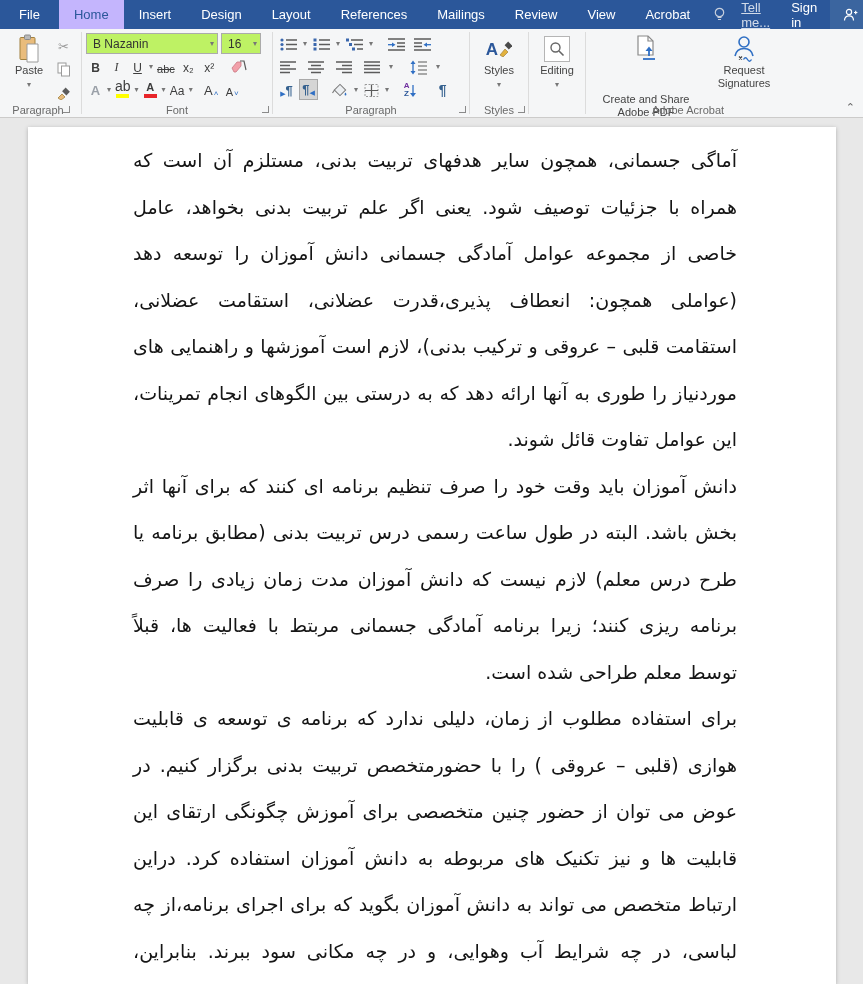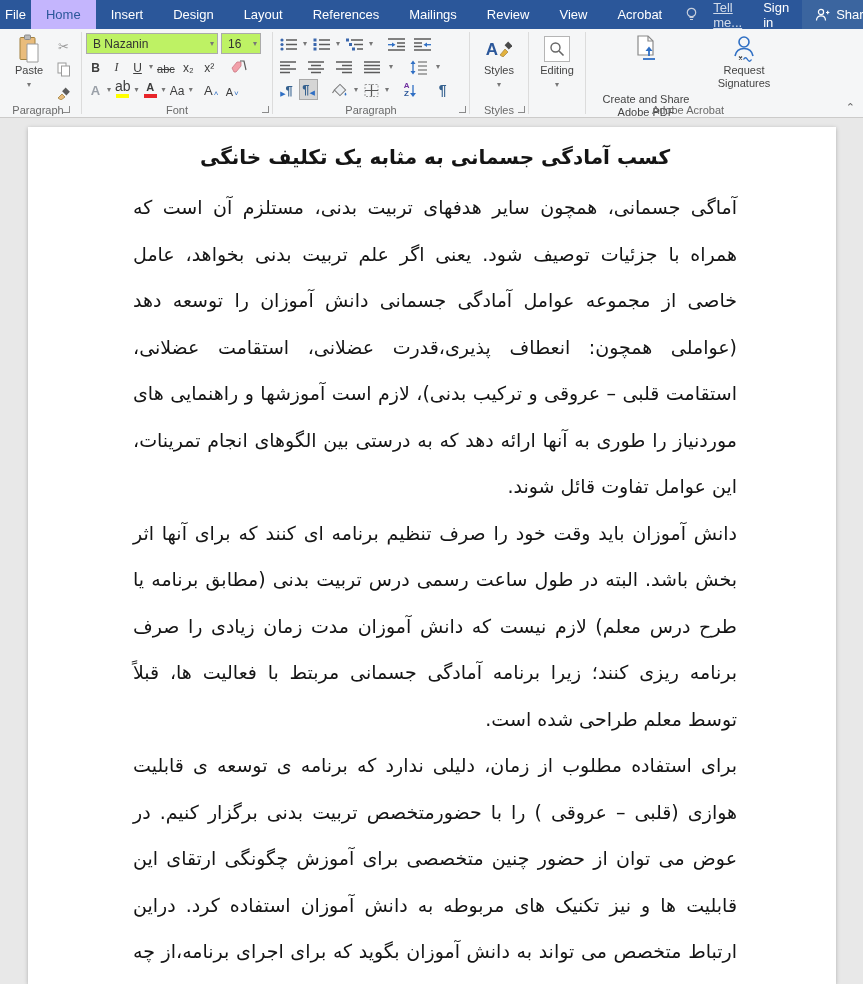--- a/index.html
+++ b/index.html
@@ -3,21 +3,21 @@
 <meta charset="utf-8">
 <style>
   * { box-sizing: border-box; margin: 0; padding: 0; }
   html,body { width:863px; height:984px; overflow:hidden; background:#e8e8e8;
               font-family:"Liberation Sans", sans-serif; }
 
   
   .tabbar { height:29px; background:#2b579a; display:flex; align-items:stretch;
             color:#fff; font-size:13px; }
   .tab { padding:0 15px; display:flex; align-items:center; cursor:default; }
-  .tab.file { padding:0 5px;text-align:center; }
+  .tab.file { padding:0 19px;text-align:center; }
   .tab.active { background:#c4b5fd; color:#2b579a; }
   .tab-spacer { flex:1; }
   .tellme { display:flex; align-items:center; gap:15px; color:rgba(255,255,255,.78);
             padding:0 8px;text-decoration:underline; }
   .signin { display:flex; align-items:center; padding:8px 13px; }
   .share { display:flex; align-items:center; gap:6px; padding:0 13px;
            background:#3b659f; }
 
   
   .ribbon { height:89px; background:#f5f6f7; border-bottom:1px solid #cccbca;
@@ -384,19 +384,18 @@
     </div>
     <div class="glabel">Adobe Acrobat</div>
   </div>
 
   <div class="collapse">⌃</div>
 </div>
 
 <div class="docarea">
   <div class="page">
     <div class="page-content">
-      <div class="doc-title">کسب آمادگی جسمانی به مثابه یک تکلیف خانگی</div>
       <p>آماگی جسمانی، همچون سایر هدفهای تربیت بدنی، مستلزم آن است که همراه با جزئیات توصیف شود. یعنی اگر علم تربیت بدنی بخواهد، عامل خاصی از مجموعه عوامل آمادگی جسمانی دانش آموزان را توسعه دهد (عواملی همچون: انعطاف پذیری،قدرت عضلانی، استقامت عضلانی، استقامت قلبی – عروقی و ترکیب بدنی)، لازم است آموزشها و راهنمایی های موردنیاز را طوری به آنها ارائه دهد که به درستی بین الگوهای انجام تمرینات، این عوامل تفاوت قائل شوند.</p>
       <p>دانش آموزان باید وقت خود را صرف تنظیم برنامه ای کنند که برای آنها اثر بخش باشد. البته در طول ساعت رسمی درس تربیت بدنی (مطابق برنامه یا طرح درس معلم) لازم نیست که دانش آموزان مدت زمان زیادی را صرف برنامه ریزی کنند؛ زیرا برنامه آمادگی جسمانی مربتط با فعالیت ها، قبلاً توسط معلم طراحی شده است.</p>
       <p>برای استفاده مطلوب از زمان، دلیلی ندارد که برنامه ی توسعه ی قابلیت هوازی (قلبی – عروقی ) را با حضورمتخصص تربیت بدنی برگزار کنیم. در عوض می توان از حضور چنین متخصصی برای آموزش چگونگی ارتقای این قابلیت ها و نیز تکنیک های مربوطه به دانش آموزان استفاده کرد. دراین ارتباط متخصص می تواند به دانش آموزان بگوید که برای اجرای برنامه،از چه لباسی، در چه شرایط آب وهوایی، و در چه مکانی سود ببرند. بنابراین، ضرورتی ندارد که در طول تمام جلسات، این متخصص و یا معلم تربیت بدنی حضور داشته باشد.</p>
     </div>
   </div>
 </div>
 
 </body></html>

